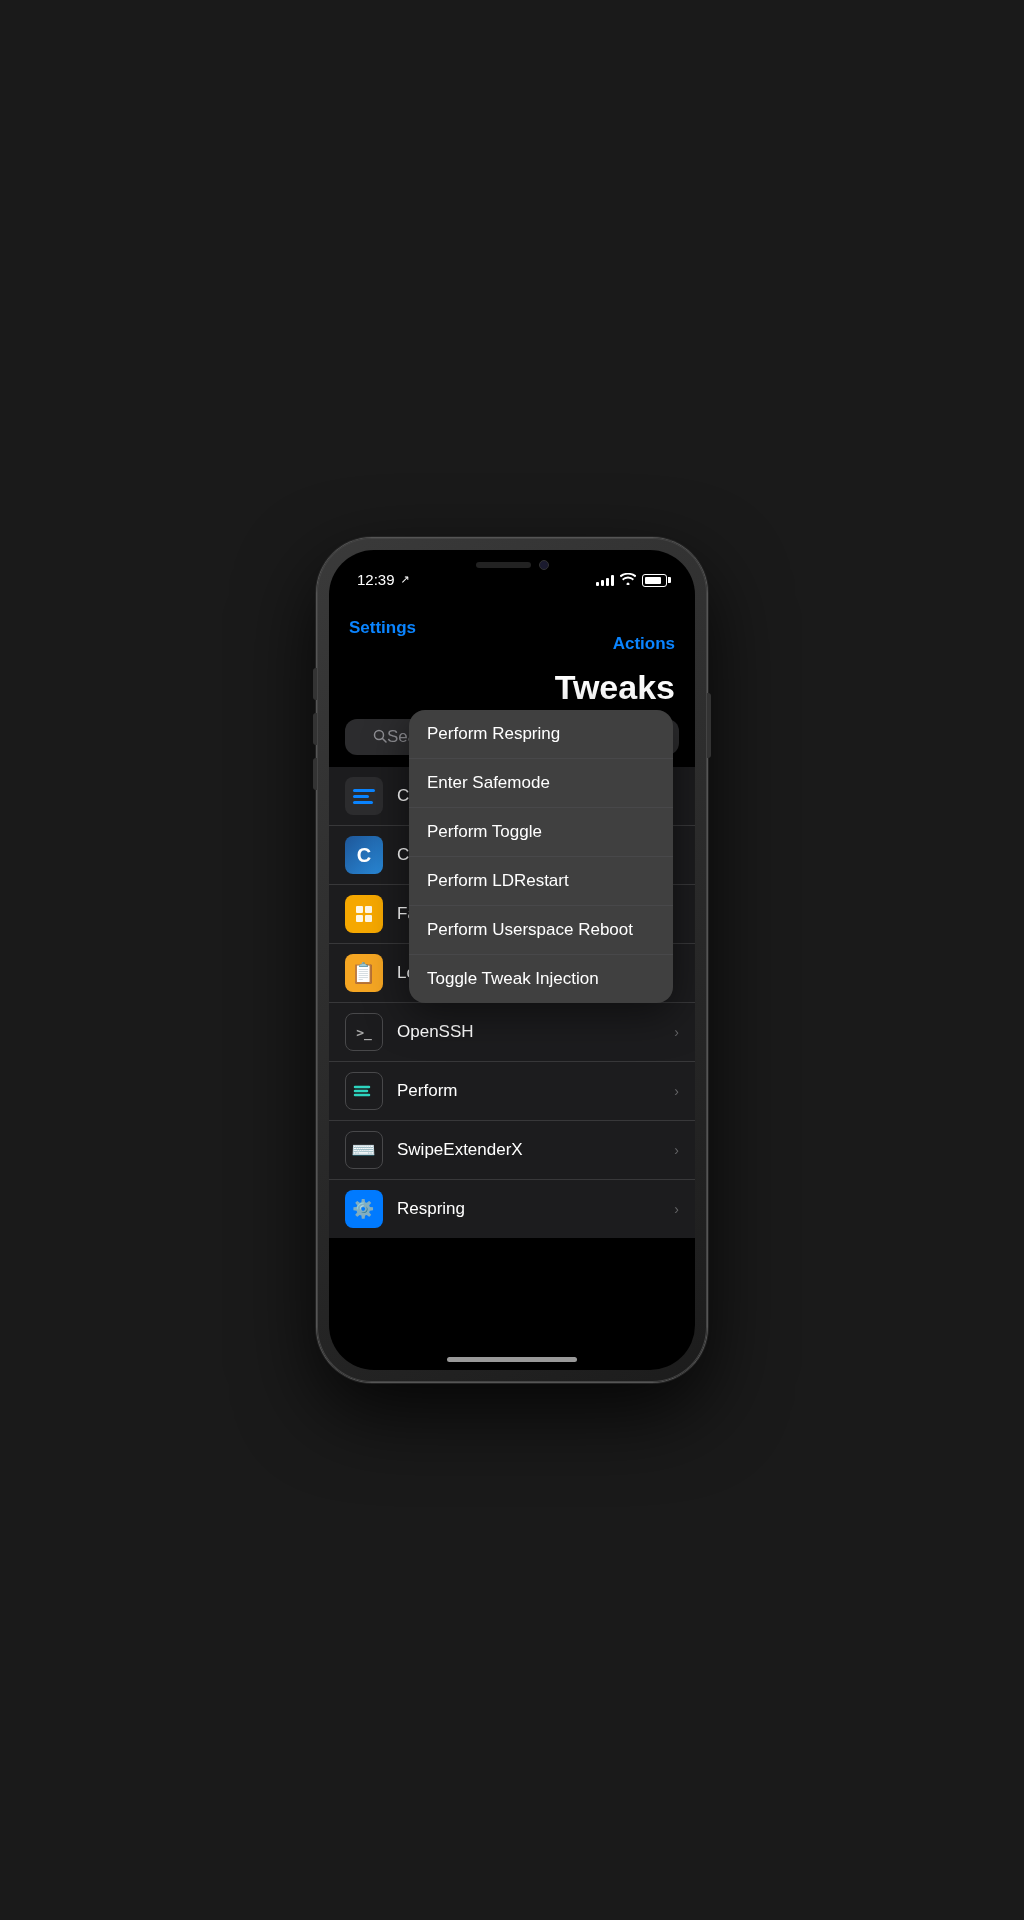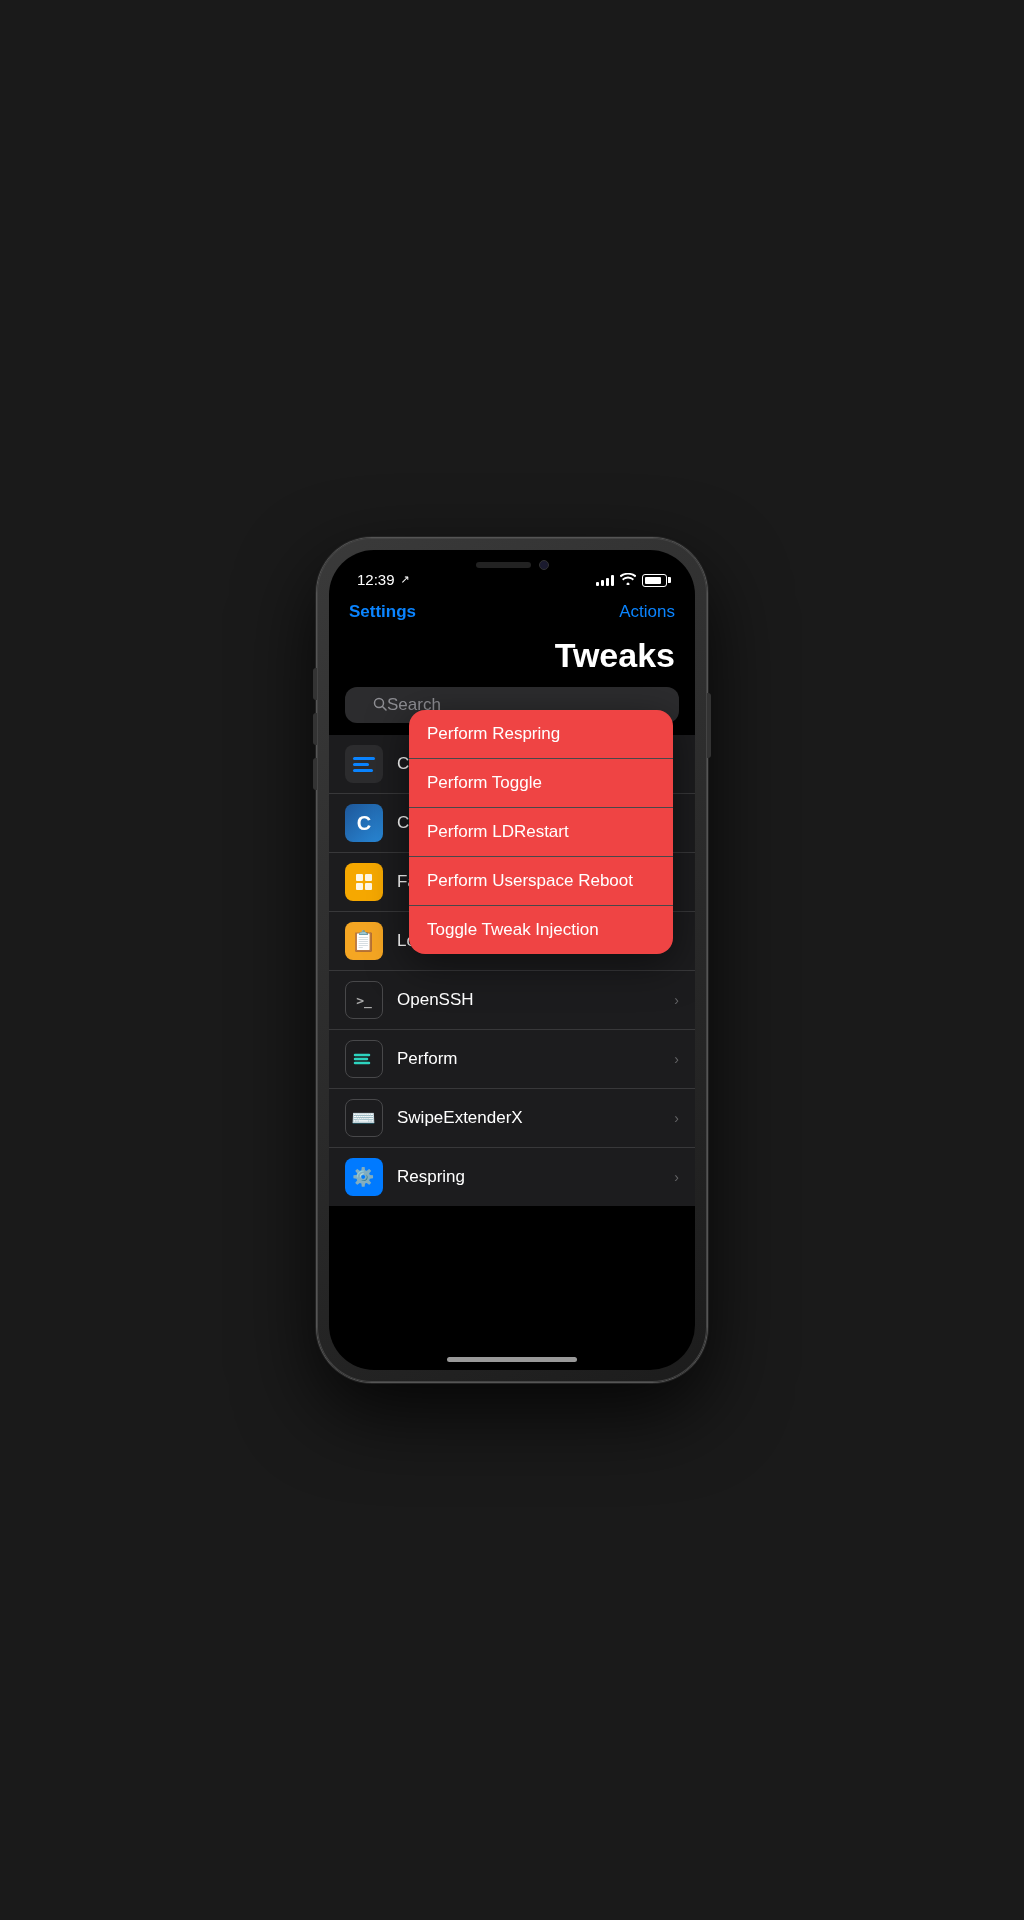--- a/index.html
+++ b/index.html
@@ -162,21 +162,22 @@
       padding: 8px 20px 10px;
     }
     .nav-settings {
       color: #0a84ff;
       font-size: 17px;
       font-weight: 700;
     }
     .nav-actions {
       color: #0a84ff;
       font-size: 17px;
-      font-weight: 400;
+      font-weight: 700;
+      margin-top: 32px;
     }
 
     
     .page-title {
       color: #fff;
       font-size: 34px;
       font-weight: 700;
       padding: 4px 20px 12px;
       text-align: right;
     }
@@ -278,21 +279,21 @@
     .chatui-line:nth-child(1) { width: 22px; }
     .chatui-line:nth-child(2) { width: 16px; }
     .chatui-line:nth-child(3) { width: 20px; }
 
     
     .dropdown-overlay {
       position: absolute;
       top: 160px;
       left: 80px;
       right: 22px;
-      background: #ef4444;
+      background: #404040;
       border-radius: 16px;
       overflow: hidden;
       z-index: 50;
       box-shadow: 0 10px 40px rgba(0,0,0,0.5);
     }
 
     .dropdown-item {
       display: flex;
       align-items: center;
       padding: 14px 18px;
@@ -447,20 +448,23 @@
         <span class="tweak-chevron">›</span>
       </div>
 
     </div>
 
     <div class="dropdown-overlay">
       <div class="dropdown-item">
         <span class="dropdown-item-text">Perform Respring</span>
       </div>
       <div class="dropdown-item">
+        <span class="dropdown-item-text">Enter Safemode</span>
+      </div>
+      <div class="dropdown-item">
         <span class="dropdown-item-text">Perform Toggle</span>
       </div>
       <div class="dropdown-item">
         <span class="dropdown-item-text">Perform LDRestart</span>
       </div>
       <div class="dropdown-item">
         <span class="dropdown-item-text">Perform Userspace Reboot</span>
       </div>
       <div class="dropdown-item">
         <span class="dropdown-item-text">Toggle Tweak Injection</span>

